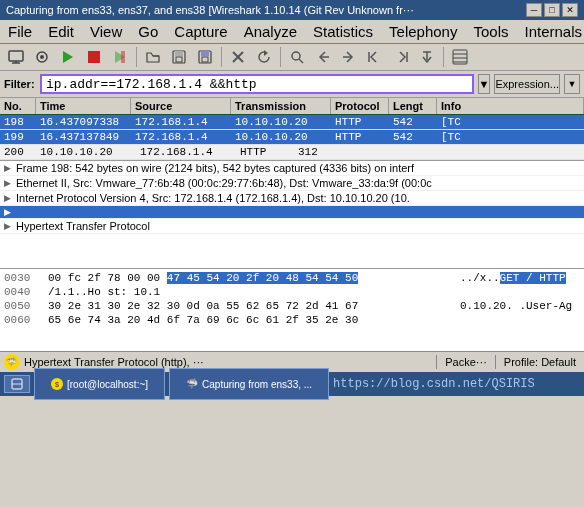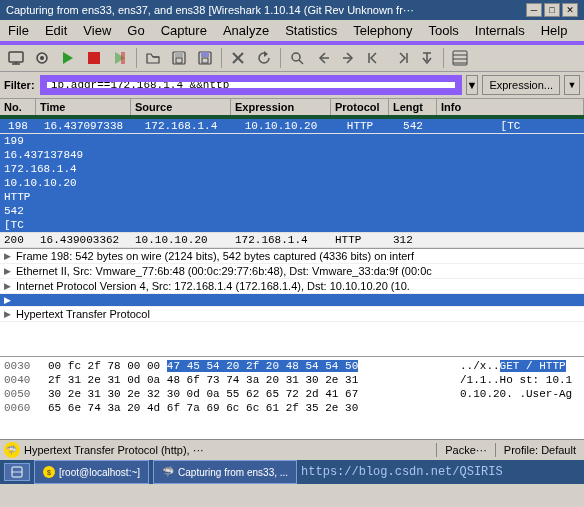--- a/index.html
+++ b/index.html
@@ -35,23 +35,23 @@
       cursor: pointer;
       color: #000;
     }
 
     
     .menu-bar {
       background: #d4d0c8;
       display: flex;
       padding: 2px 4px;
       gap: 8px;
-      border-bottom: 4px solid #8b5cf6;
-      font-family: Arial, sans-serif;
-      font-size: 13px;
+      border-bottom: 1px solid #8b5cf6;
+      font-family: Arial, sans-serif;
+      font-size: 15px;
     }
     .menu-item {
       padding: 1px 4px;
       cursor: pointer;
     }
 
     
     .toolbar {
       background: #d4d0c8;
       display: flex;
@@ -84,37 +84,37 @@
       gap: 4px;
       border-bottom: 1px solid #999;
       font-family: Arial, sans-serif;
       font-size: 11px;
       justify-content: space-between;
     }
     .filter-label { font-weight: bold; min-width: 32px; }
     .filter-input {
       flex: 1;
       height: 20px;
-      border: 7px solid #8b5cf6;
+      border: 2px solid #8b5cf6;
       padding: 0 4px;
       font-family: 'Courier New', monospace;
-      font-size: 11px;
+      font-size: 13px;
       background: white;
     }
     .filter-dropdown {
       height: 20px;
       background: #d4d0c8;
       border: 1px solid #888;
       font-size: 11px;
       cursor: pointer;
       display: flex; align-items: center;
     }
     .expr-btn {
       height: 20px;
-      padding: 0 6px;
+      padding: 0 0;
       background: #d4d0c8;
       border: 1px solid #888;
       cursor: pointer;
       font-size: 11px;
       font-family: Arial, sans-serif;
     }
     .expr-dropdown-arrow {
       width: 16px; height: 20px;
       background: #d4d0c8;
       border: 1px solid #888;
@@ -124,51 +124,51 @@
     }
 
     
     .packet-list {
       background: white;
       border-bottom: 1px solid #999;
     }
     .packet-list-header {
       display: flex;
       background: #d4d0c8;
-      border-bottom: 4px solid #14532d;
+      border-bottom: 1px solid #14532d;
       font-family: Arial, sans-serif;
       font-size: 11px;
       font-weight: bold;
     }
     .packet-list-header .col {
       padding: 2px 4px;
       border-right: 1px solid #999;
       overflow: hidden;
     }
     .packet-row {
       display: flex;
       font-family: 'Courier New', monospace;
       font-size: 11px;
       border-bottom: 1px solid #e0e0e0;
       cursor: pointer;
     }
-    .packet-row.selected { background: #316ac5; color: white; text-align: center; }
+    .packet-row.selected { background: #316ac5; color: white; }
     .packet-row .col {
       padding: 1px 4px;
       overflow: hidden;
       white-space: nowrap;
     }
     .col-no { width: 36px; }
     .col-time { width: 95px; }
     .col-src { width: 100px; }
     .col-dst { width: 100px; }
     .col-proto { width: 58px; }
     .col-len { width: 48px; }
     .col-info { flex: 1; }
-    .packet-row.row-http2 { background: #cce5ff; flex-direction: column; }
+    .packet-row.row-http2 { background: #cce5ff; }
     .packet-row.row-partial { background: #f0f0f0; }
 
     
     .packet-detail {
       background: white;
       border-bottom: 1px solid #999;
       font-family: Arial, sans-serif;
       font-size: 11px;
       overflow-y: auto;
       height: 108px;
@@ -255,22 +255,22 @@
       padding: 0 6px;
       background: #4a6da7;
       border: 1px solid #7a9dd7;
       color: white;
       font-size: 10px;
       font-family: Arial, sans-serif;
       cursor: pointer;
       display: flex; align-items: center;
     }
     .taskbar-item {
-      height: 24px;
-      padding: 0 8px;
+      height: 32px;
+      padding: 0 16px;
       background: #3a5d97;
       border: 1px solid #7a9dd7;
       color: white;
       font-size: 10px;
       font-family: Arial, sans-serif;
       cursor: pointer;
       display: flex; align-items: center; gap: 4px;
     }
     .taskbar-item-icon {
       width: 12px; height: 12px;
@@ -438,21 +438,21 @@
   <div class="expr-dropdown-arrow">
     <span>▼</span>
   </div>
 </div>
 
 <div class="packet-list">
   <div class="packet-list-header">
     <div class="col col-no">No.</div>
     <div class="col col-time">Time</div>
     <div class="col col-src">Source</div>
-    <div class="col col-dst">Expression</div>
+    <div class="col col-dst">Transmission</div>
     <div class="col col-proto">Protoc‌ol</div>
     <div class="col col-len">Lengt</div>
     <div class="col col-info">Info</div>
   </div>
 
   <div class="packet-row selected">
     <div class="col col-no">198</div>
     <div class="col col-time">16.437097338</div>
     <div class="col col-src">172.168.1.4</div>
     <div class="col col-dst">10.10.10.20</div>
@@ -464,21 +464,20 @@
     <div class="col col-no">199</div>
     <div class="col col-time">16.437137849</div>
     <div class="col col-src">172.168.1.4</div>
     <div class="col col-dst">10.10.10.20</div>
     <div class="col col-proto">HTTP</div>
     <div class="col col-len">542</div>
     <div class="col col-info">[TC</div>
   </div>
   <div class="packet-row row-partial">
     <div class="col col-no">200</div>
-    <div class="col col-time">16.439003362</div>
     <div class="col col-src">10.10.10.20</div>
     <div class="col col-dst">172.168.1.4</div>
     <div class="col col-proto">HTTP</div>
     <div class="col col-len">312</div>
     <div class="col col-info"></div>
   </div>
 </div>
 
 <div class="packet-detail">
   <div class="detail-item">
@@ -503,21 +502,20 @@
 </div>
 
 <div class="hex-dump">
   <div class="hex-row">
     <span class="hex-offset">0030</span>
     <span class="hex-bytes">00 fc 2f 78 00 00 <span class="highlight">47 45 54 20 2f 20 48 54 54 50</span></span>
     <span class="hex-ascii">../x..<span class="highlight">GET / HTTP</span></span>
   </div>
   <div class="hex-row">
     <span class="hex-offset">0040</span>
-    <span class="hex-bytes">2f 31 2e 31 0d 0a 48 6f 73 74 3a 20 31 30 2e 31</span>
     <span class="hex-ascii">/1.1..Ho st: 10.1</span>
   </div>
   <div class="hex-row">
     <span class="hex-offset">0050</span>
     <span class="hex-bytes">30 2e 31 30 2e 32 30 0d  0a 55 62 65 72 2d 41 67</span>
     <span class="hex-ascii">0.10.20. .User-Ag</span>
   </div>
   <div class="hex-row">
     <span class="hex-offset">0060</span>
     <span class="hex-bytes">65 6e 74 3a 20 4d 6f 7a  69 6c 6c 61 2f 35 2e 30</span>

